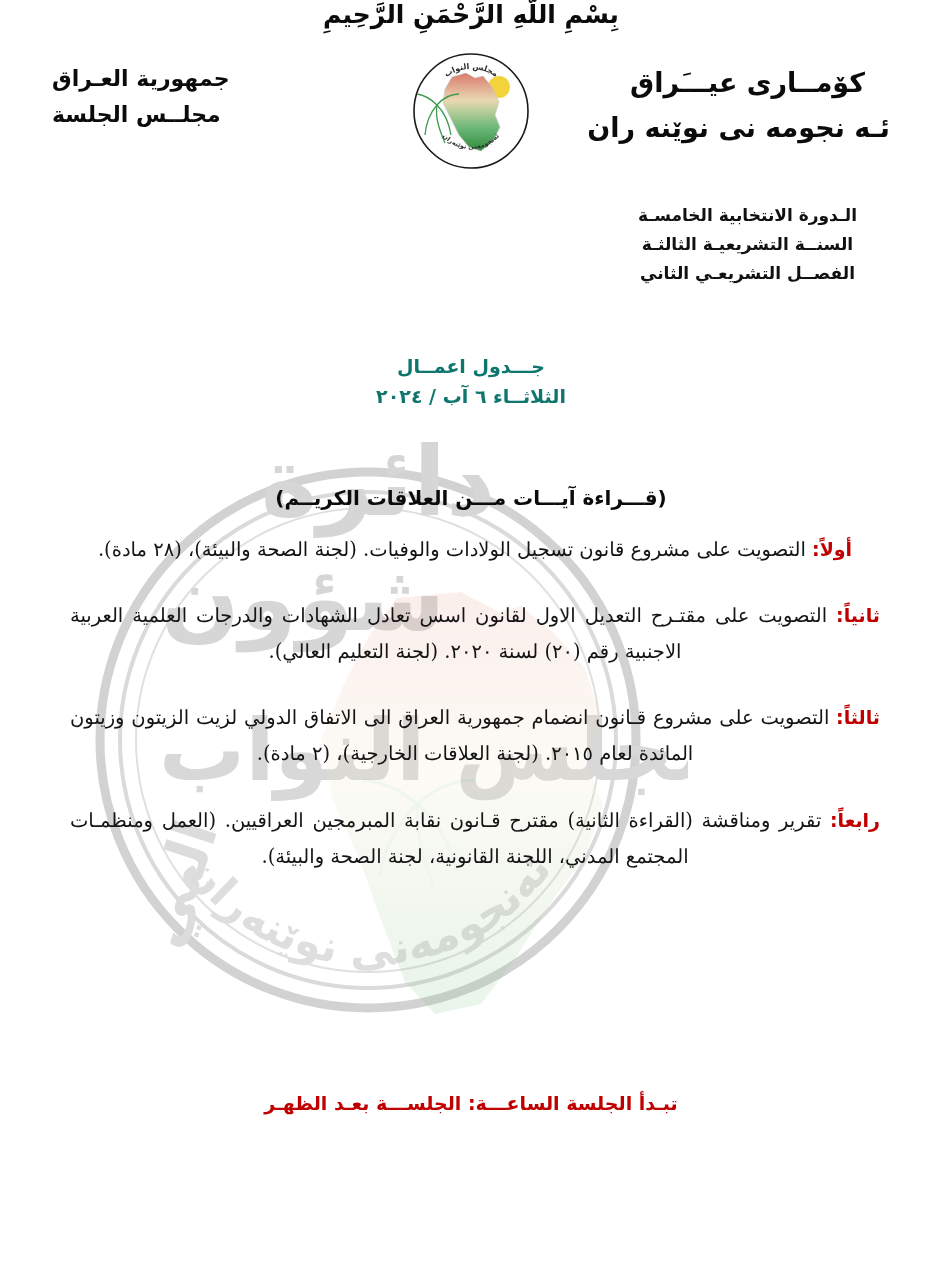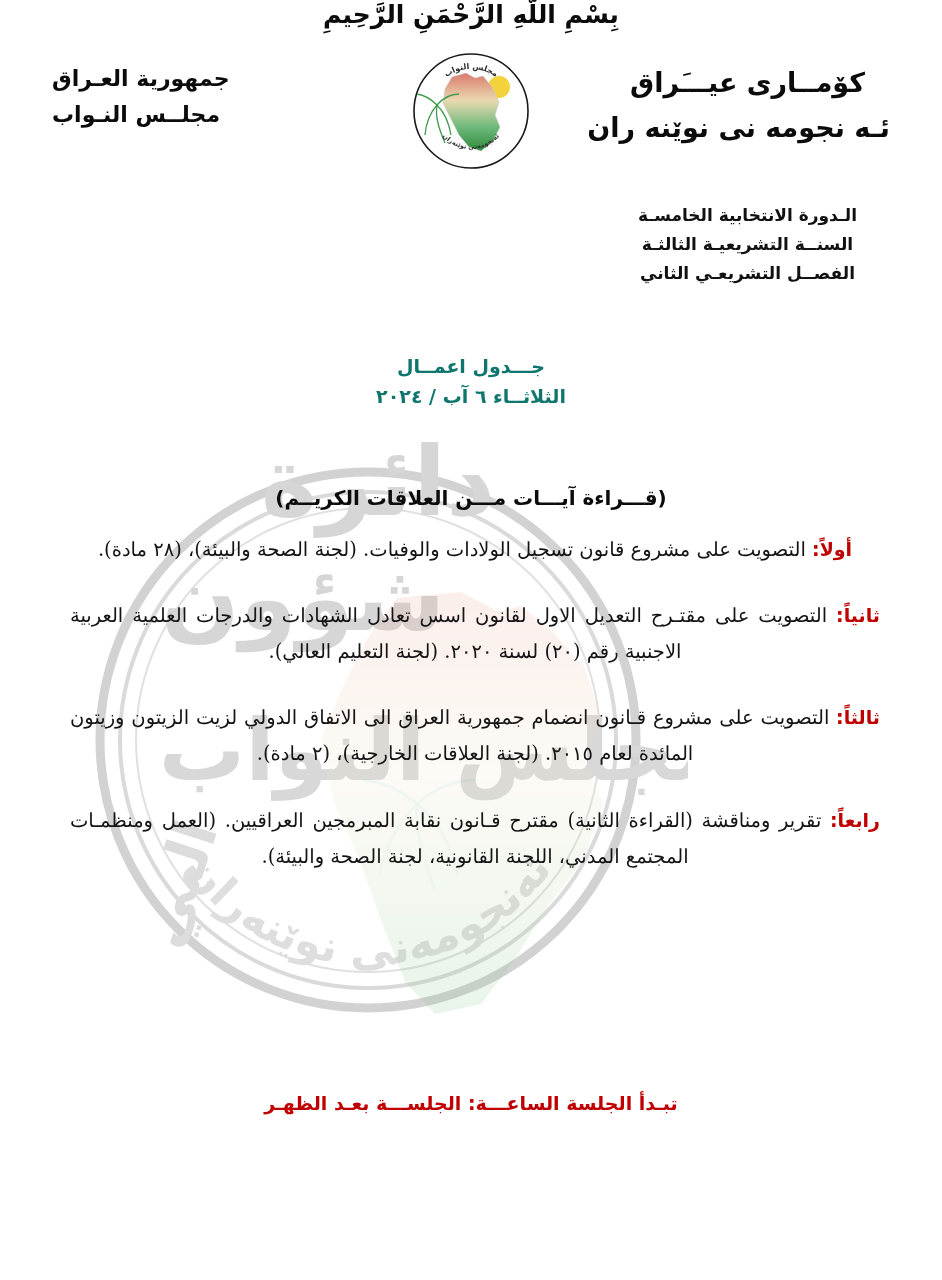--- a/index.html
+++ b/index.html
@@ -222,21 +222,21 @@
 </div>
 
 <div class="page">
 
   <div class="basmala">بِسْمِ اللَّهِ الرَّحْمَنِ الرَّحِيمِ</div>
 
   <div class="header-row">
 
     <div class="header-right">
       <div class="hdr-line">جمهورية العـراق</div>
-      <div class="hdr-line">مجلــس النـواب</div>
+      <div class="hdr-line">مجلــس الجلسة</div>
     </div>
 
     <div class="emblem">
       <svg viewBox="0 0 128 128" xmlns="http://www.w3.org/2000/svg">
         <defs>
           <linearGradient id="mapGrad" x1="0" y1="0" x2="0" y2="1">
             <stop offset="0%" stop-color="#d9796b"></stop>
             <stop offset="35%" stop-color="#ead9b0"></stop>
             <stop offset="70%" stop-color="#6cb87a"></stop>
             <stop offset="100%" stop-color="#2e8b3a"></stop>

